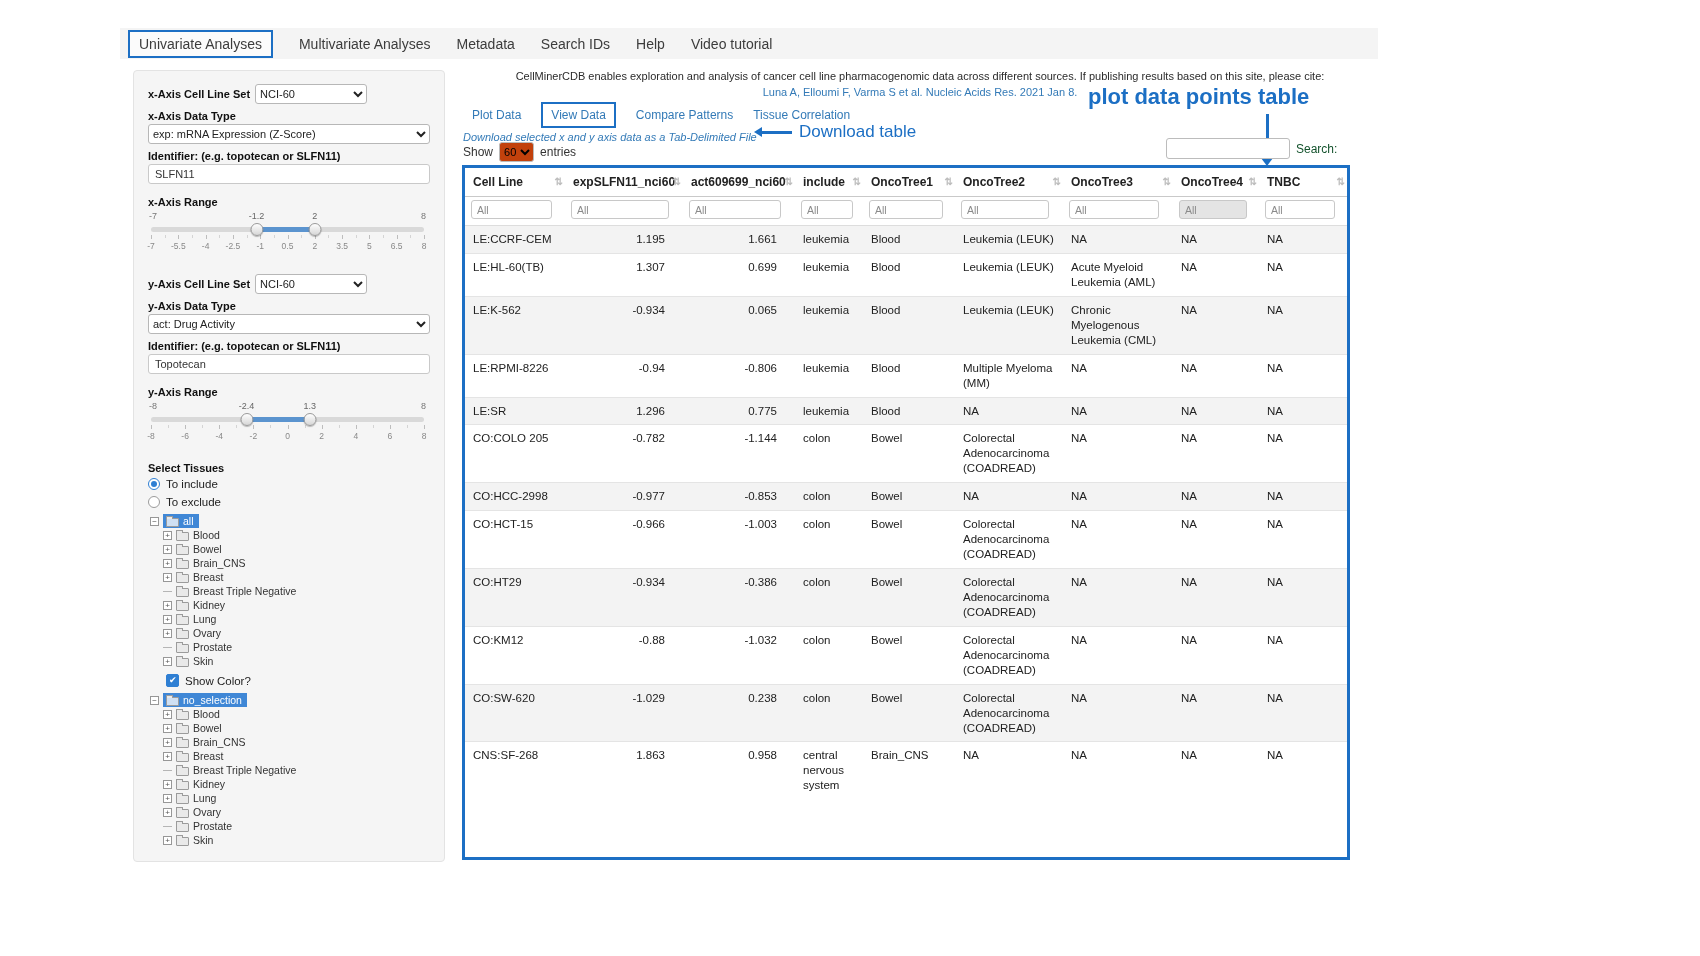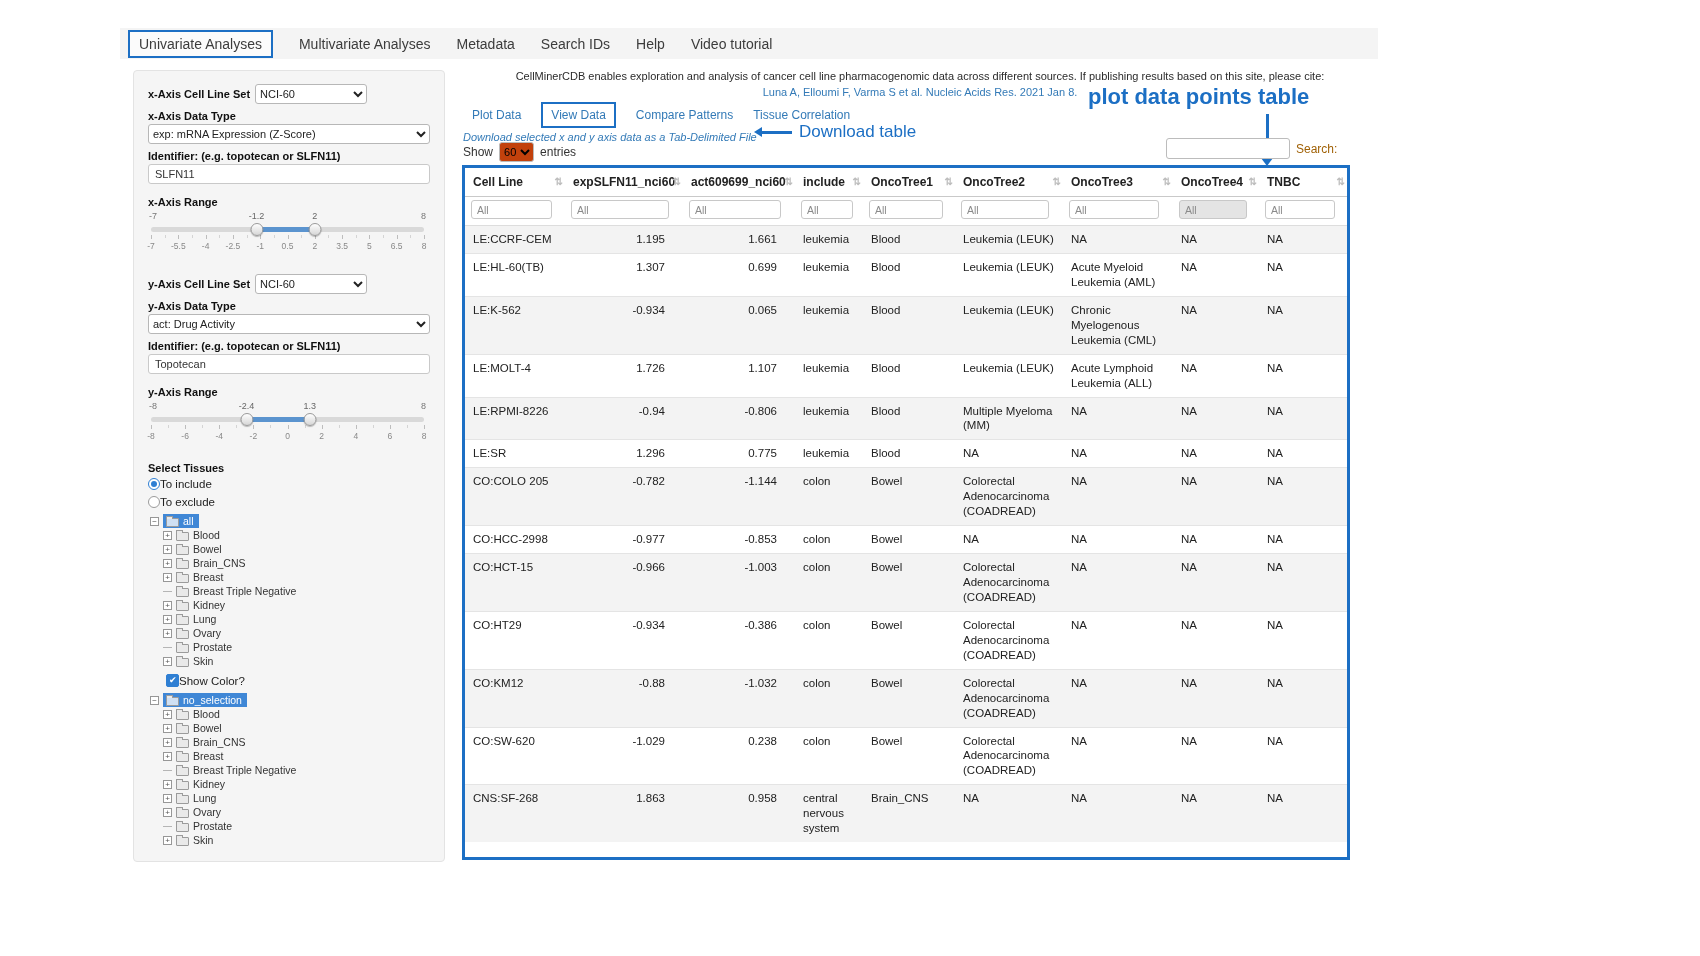--- a/index.html
+++ b/index.html
@@ -32,21 +32,21 @@
   .slider .endlab.max{right:-2px;}
   .slider .vallab{position:absolute;top:-11px;font-size:9px;color:#666;transform:translateX(-50%);}
   .slider .track{position:absolute;left:0;right:0;top:5px;height:5px;background:#d9d9d9;border-radius:3px;}
   .slider .fill{position:absolute;top:5px;height:5px;background:#5b94cf;border-radius:3px;}
   .slider .handle{position:absolute;top:1px;width:13px;height:13px;border-radius:50%;background:linear-gradient(#fefefe,#d6d6d6);border:1px solid #9a9a9a;transform:translateX(-50%);box-shadow:0 1px 1px rgba(0,0,0,.25);}
   .slider .tick{position:absolute;top:13px;width:1px;height:4px;background:#bdbdbd;}
   .slider .tick.minor{height:3px;background:#d4d4d4;}
   .slider .ticklab{position:absolute;top:19px;font-size:8.5px;color:#888;transform:translateX(-50%);}
 
   
-  .radio-row,.check-row{display:flex;align-items:center;margin:2px 0;height:16px;font-size:11.5px;color:#222;cursor:pointer;}
+  .radio-row,.check-row{display:flex;align-items:center;gap:6px;margin:2px 0;height:16px;font-size:11.5px;color:#222;cursor:pointer;}
   .check-row{margin:4px 0;height:17px;padding-left:18px;}
   .radio{width:12px;height:12px;border:1px solid #9b9b9b;border-radius:50%;background:#fff;position:relative;flex:0 0 auto;}
   .radio.checked{border-color:#2f7fd3;}
   .radio.checked::after{content:"";position:absolute;left:2px;top:2px;right:2px;bottom:2px;background:#2f7fd3;border-radius:50%;}
   .checkbox{width:13px;height:13px;background:#2f7fd3;border:1px solid #2f7fd3;border-radius:2px;position:relative;flex:0 0 auto;}
   .checkbox::after{content:"\2714";position:absolute;color:#fff;font-size:9px;left:2px;top:0;}
 
   
   .tree{margin:4px 0 2px 2px;}
   .tree-row{display:flex;align-items:center;gap:4px;height:14px;font-size:10.5px;color:#333;cursor:pointer;}
@@ -72,21 +72,21 @@
   .arrow-left .shaft{width:30px;height:3px;background:var(--ann);}
   .ann-text{font-size:17px;font-weight:normal;color:var(--ann);white-space:nowrap;}
   .plot-ann{position:absolute;top:22px;left:628px;font-size:22px;font-weight:bold;color:var(--ann);white-space:nowrap;}
   .down-arrow{position:absolute;left:801px;top:52px;width:12px;height:52px;}
   .down-arrow .line{position:absolute;left:4.5px;top:0;width:3px;height:44px;background:var(--ann);}
   .down-arrow .head{position:absolute;left:0;top:44px;width:0;height:0;border-left:6px solid transparent;border-right:6px solid transparent;border-top:8px solid var(--ann);}
   .show-entries{position:absolute;top:80px;left:3px;display:flex;align-items:center;gap:6px;font-size:12px;color:#333;}
   .show-entries select{height:20px;font-size:11px;border:1px solid #bbb;border-radius:3px;background:#c2410c;}
   .search-wrap{position:absolute;top:76px;left:706px;display:flex;align-items:center;gap:6px;}
   .search-input{width:124px;height:21px;border:1px solid #bcbcbc;border-radius:3px;background:#fff;padding:2px 5px;font-size:11px;}
-  .search-label{font-size:12px;color:#a16207;}
+  .search-label{font-size:12px;color:#14532d;}
 
   
   .table-frame{position:absolute;left:2px;top:103px;width:888px;height:695px;border:3px solid var(--ann);background:#fff;overflow:hidden;}
   table.dt{width:882px;border-collapse:collapse;table-layout:fixed;font-size:11.5px;color:#222;padding-left:20px;}
   table.dt th{font-weight:bold;text-align:left;padding:7px 14px 7px 8px;border-bottom:1px solid #c9c9c9;font-size:12px;position:relative;cursor:pointer;white-space:nowrap;overflow:hidden;}
   table.dt th .sort-icon{position:absolute;right:2px;top:8px;font-size:10px;color:#bdbdbd;}
   table.dt tr.filter-row th{padding:3px 6px 6px 6px;border-bottom:1px solid #ddd;cursor:default;}
   .filter-input{width:92%;height:19px;border:1px solid #c8c8c8;border-radius:3px;font-size:10.5px;padding:2px 5px;color:#555;background:#fff;}
   .filter-input.gray{background:#e4e4e4;}
   .filter-input::placeholder{color:#8a8a8a;}
@@ -436,31 +436,20 @@
             <td class="num">-0.934</td>
             <td class="num">0.065</td>
             <td>leukemia</td>
             <td>Blood</td>
             <td>Leukemia (LEUK)</td>
             <td>Chronic Myelogenous Leukemia (CML)</td>
             <td>NA</td>
             <td>NA</td>
           </tr>
           <tr>
-            <td>LE:MOLT-4</td>
-            <td class="num">1.726</td>
-            <td class="num">1.107</td>
-            <td>leukemia</td>
-            <td>Blood</td>
-            <td>Leukemia (LEUK)</td>
-            <td>Acute Lymphoid Leukemia (ALL)</td>
-            <td>NA</td>
-            <td>NA</td>
-          </tr>
-          <tr>
             <td>LE:RPMI-8226</td>
             <td class="num">-0.94</td>
             <td class="num">-0.806</td>
             <td>leukemia</td>
             <td>Blood</td>
             <td>Multiple Myeloma (MM)</td>
             <td>NA</td>
             <td>NA</td>
             <td>NA</td>
           </tr>

